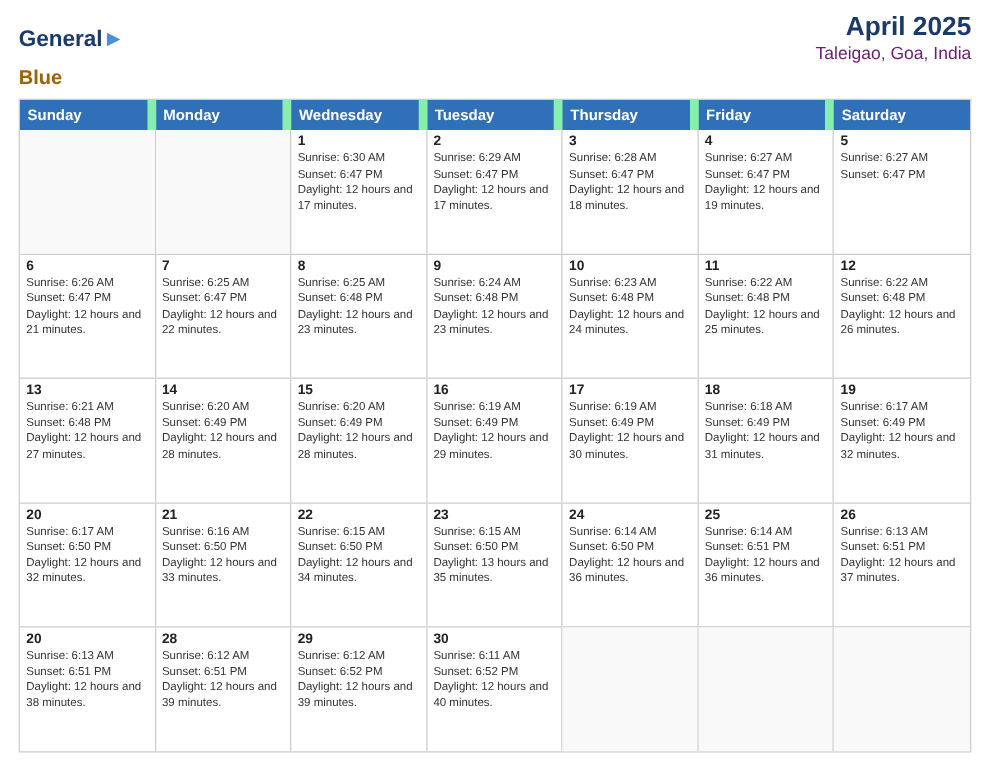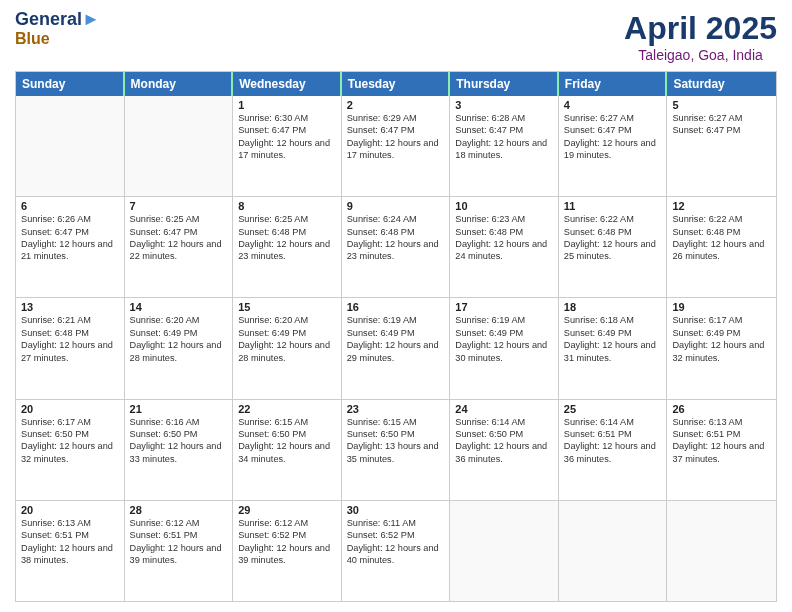--- a/index.html
+++ b/index.html
@@ -25,29 +25,30 @@
     }
     .logo {
       display: flex;
       align-items: center;
     }
     .logo-text {
       font-size: 18px;
       font-weight: bold;
       color: #1a3a6b;
       line-height: 1.1;
+      margin-top: 12px;
     }
     .logo-text span {
       color: #4a90d9;
     }
     .title-block {
       text-align: right;
     }
     .main-title {
-      font-size: 32px;
+      font-size: 21px;
       font-weight: bold;
       color: #1a3a6b;
     }
     .subtitle {
       font-size: 14px;
       color: #701a75;
       text-align: center;
     }
     .calendar {
       flex: 1;
@@ -59,21 +60,21 @@
       display: grid;
       grid-template-columns: repeat(7, 1fr);
       background: #3070b8;
     }
     .cal-header-cell {
       color: #fff;
       font-size: 12px;
       font-weight: bold;
       padding: 5px 6px;
       text-align: left;
-      border-right: 2px solid #86efac;
+      border-right: 7px solid #86efac;
     }
     .cal-header-cell:last-child { border-right: none; }
     .cal-body {
       flex: 1;
       display: flex;
       flex-direction: column;
     }
     .cal-row {
       display: grid;
       grid-template-columns: repeat(7, 1fr);

